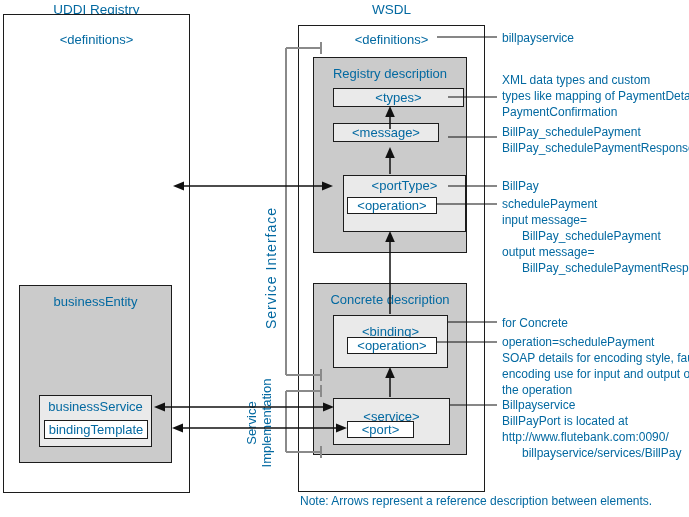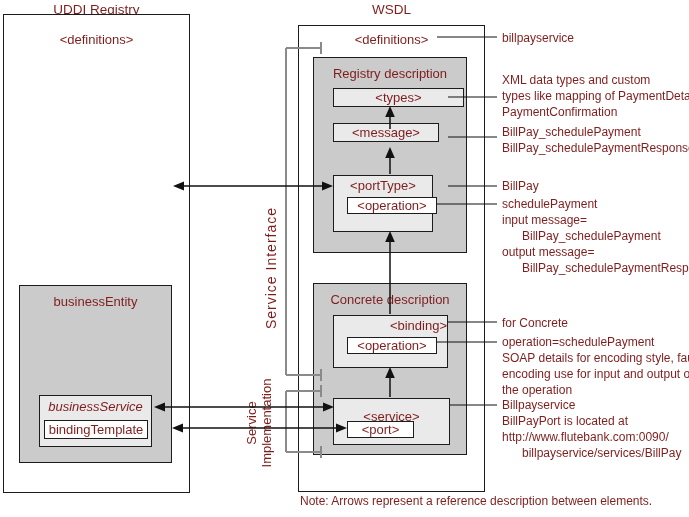--- a/index.html
+++ b/index.html
@@ -1,18 +1,18 @@
 <!DOCTYPE html>
 <html><head>
 <meta charset="utf-8">
 <style>
   html,body{margin:0;padding:0;background:#fff;}
   #canvas{
     position:relative;width:689px;height:517px;background:#fff;
-    font-family:"Liberation Sans",sans-serif;color:#7f1d1d;overflow:hidden;
+    font-family:"Liberation Sans",sans-serif;color:#0369a1;overflow:hidden;
   }
   .abs{position:absolute;box-sizing:border-box;}
   .box{position:absolute;box-sizing:border-box;border:1.5px solid #1c1c1c;}
   .fill-white{background:#ffffff;}
   .fill-gray{background:#cbcbcb;}
   .fill-light{background:#eaeaea;}
   .ctitle{font-size:13.5px;text-align:center;}
   .blabel{font-size:13px;text-align:center;white-space:nowrap;}
   .center-xy{display:flex;align-items:center;justify-content:center;}
   .top-label{padding-top:8px;font-size:13px;text-align:center;}
@@ -32,50 +32,50 @@
 
   <div class="box fill-white" style="left:3px;top:14px;width:187px;height:479px;"></div>
   <div class="abs blabel" style="left:3px;top:32px;width:187px;">&lt;definitions&gt;</div>
 
 
   <div class="box fill-gray top-label" style="left:19px;top:285px;width:153px;height:178px;">
     <span>businessEntity</span>
   </div>
 
   <div class="box fill-light" style="left:39px;top:395px;width:113px;height:52px;">
-    <div class="blabel" style="padding-top:3px;font-style:italic;">businessService</div>
+    <div class="blabel" style="padding-top:3px;">businessService</div>
   </div>
   <div class="box fill-white center-xy" style="left:44px;top:420px;width:104px;height:19px;border-width:1.2px;">
     <span class="blabel">bindingTemplate</span>
   </div>
 
   <div class="box fill-white" style="left:298px;top:25px;width:187px;height:467px;"></div>
   <div class="abs blabel" style="left:298px;top:32px;width:187px;">&lt;definitions&gt;</div>
 
   <div class="box fill-gray top-label" style="left:313px;top:57px;width:154px;height:196px;">
     <span>Registry description</span>
   </div>
   <div class="box fill-light center-xy" style="left:333px;top:88px;width:131px;height:19px;">
     <span class="blabel">&lt;types&gt;</span>
   </div>
   <div class="box fill-light center-xy" style="left:333px;top:123px;width:106px;height:19px;">
     <span class="blabel">&lt;message&gt;</span>
   </div>
-  <div class="box fill-light" style="left:333px;top:175px;width:100px;height:57px;">
+  <div class="box fill-light" style="left:343px;top:175px;width:123px;height:57px;">
     <div class="blabel" style="padding-top:2px;">&lt;portType&gt;</div>
   </div>
   <div class="box fill-white center-xy" style="left:347px;top:197px;width:90px;height:17px;border-width:1.2px;">
     <span class="blabel">&lt;operation&gt;</span>
   </div>
 
   <div class="box fill-gray top-label" style="left:313px;top:283px;width:154px;height:172px;">
     <span>Concrete description</span>
   </div>
   <div class="box fill-light" style="left:333px;top:315px;width:115px;height:53px;">
-    <div class="blabel" style="padding-top:2px;text-align:right;">&lt;binding&gt;</div>
+    <div class="blabel" style="padding-top:8px;">&lt;binding&gt;</div>
   </div>
   <div class="box fill-white center-xy" style="left:347px;top:337px;width:90px;height:17px;border-width:1.2px;">
     <span class="blabel">&lt;operation&gt;</span>
   </div>
   <div class="box fill-light" style="left:333px;top:398px;width:117px;height:47px;">
     <div class="blabel" style="padding-top:10px;">&lt;service&gt;</div>
   </div>
   <div class="box fill-white center-xy" style="left:347px;top:421px;width:67px;height:17px;border-width:1.2px;">
     <span class="blabel">&lt;port&gt;</span>
   </div>

